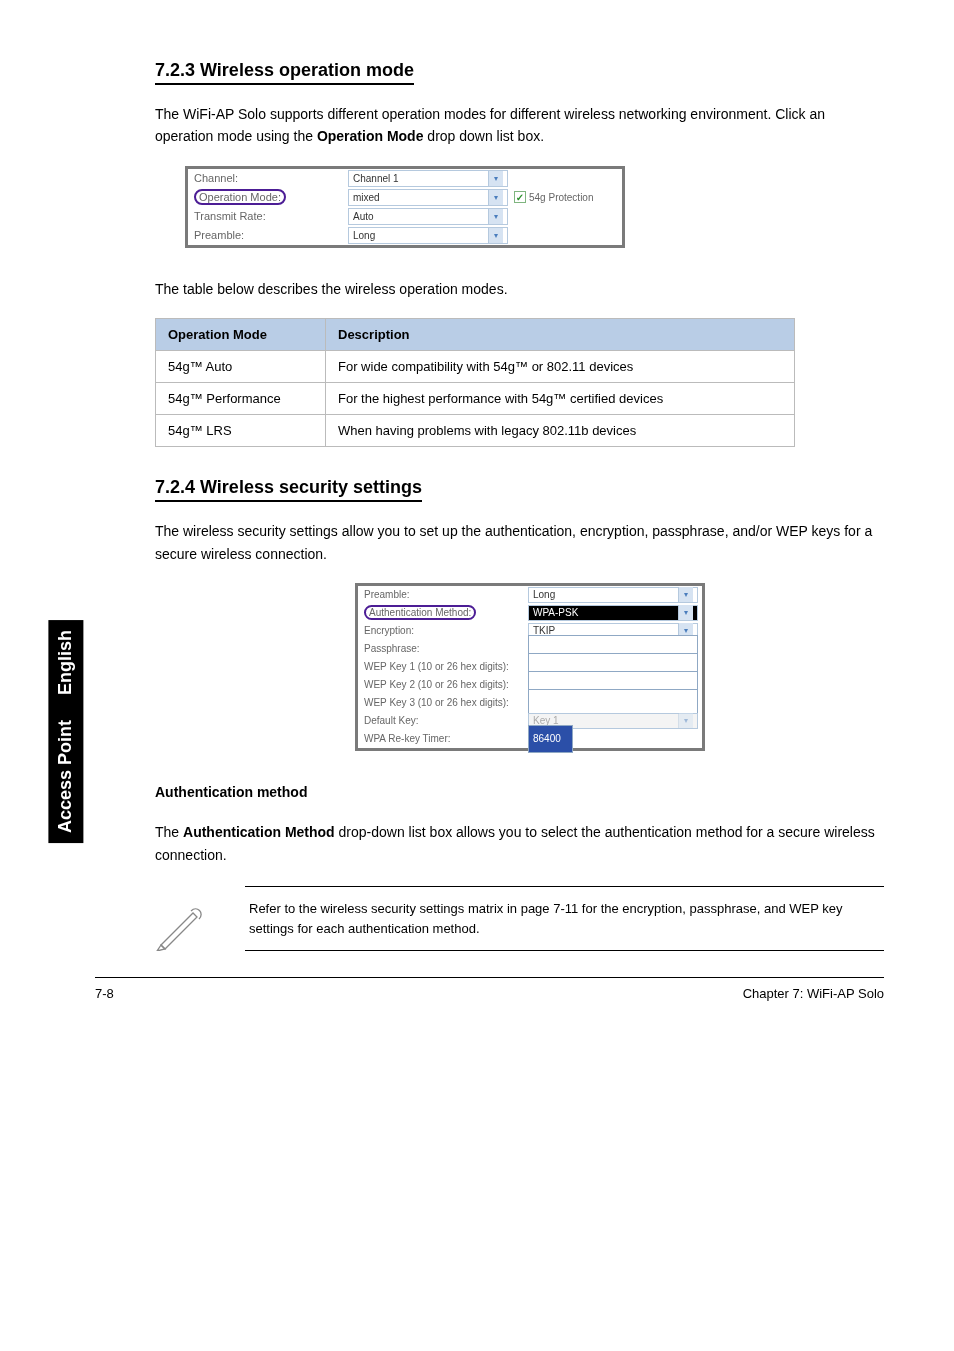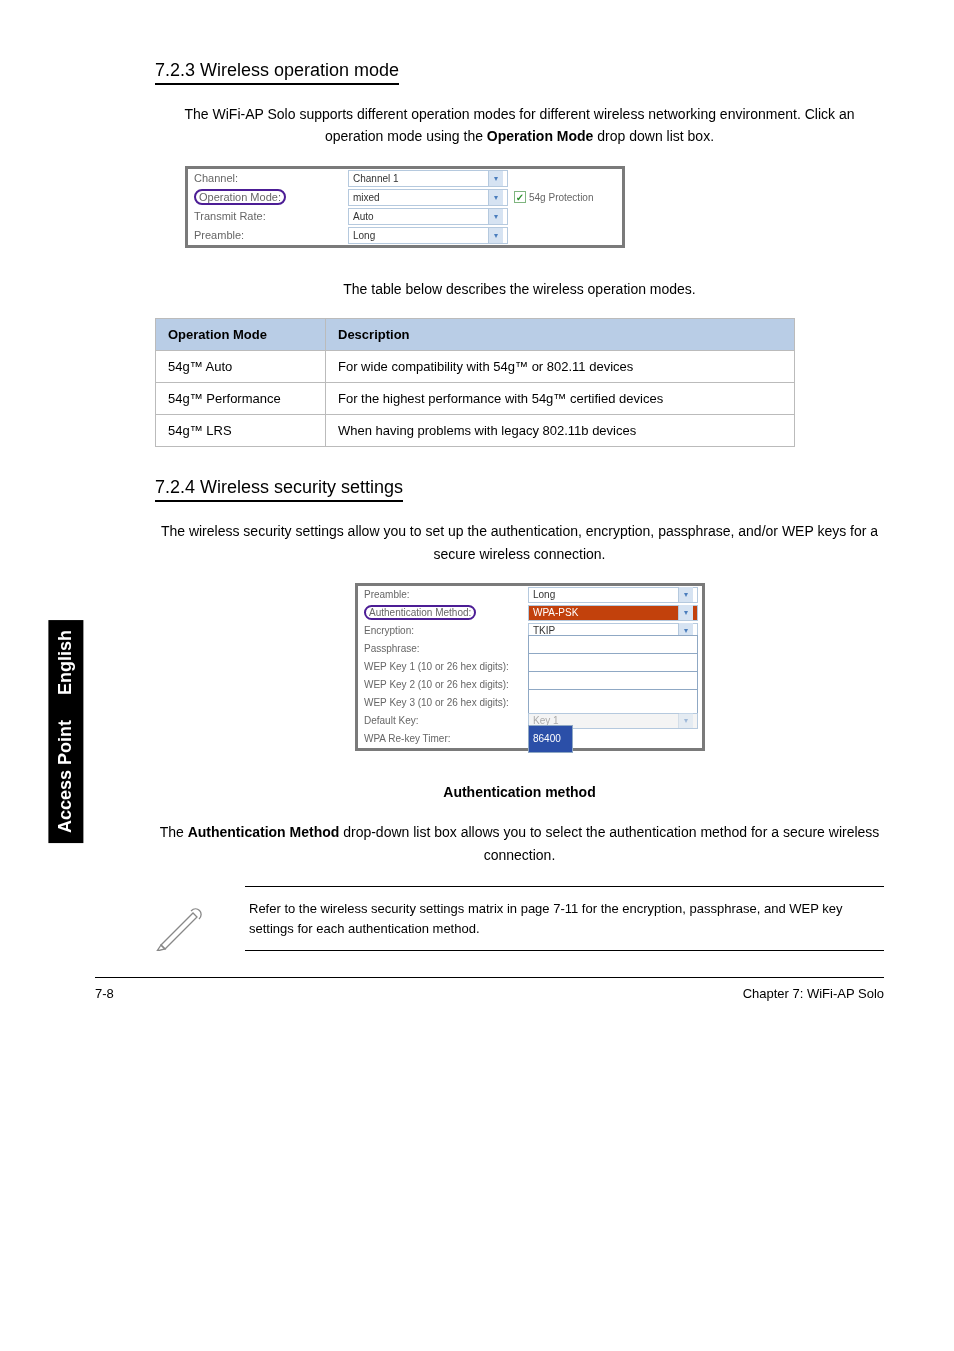--- a/index.html
+++ b/index.html
@@ -24,34 +24,34 @@
     color: #fff;
     font-size: 18px;
     font-weight: bold;
     writing-mode: vertical-rl;
     transform: rotate(180deg);
     padding: 10px 6px 10px 6px;
     line-height: 1.3;
     text-align: center;
   }
   h2.section-title {
-    font-weight: normal;
+    font-weight: bold;
     font-size: 18px;
     border-bottom: 2px solid #000;
     display: inline-block;
     padding-bottom: 2px;
     margin: 0 0 18px 0;
   }
   h2.section-title.indented { margin-left: 60px; }
   p.body {
     font-size: 14px;
     line-height: 1.6;
     margin: 0 0 18px 0;
   }
-  p.body.indented { margin-left: 60px; text-align: center; }
+  p.body.indented { margin-left: 60px; }
   .bold { font-weight: bold; }
   .figure1 {
     margin: 8px 0 30px 90px;
     border: 3px solid #7a7a7a;
     width: 440px;
     font-size: 11px;
     color: #666;
   }
   .figure1 .row {
     display: flex;
@@ -139,21 +139,21 @@
     width: 170px;
     height: 16px;
     border: 1px solid #b5c9de;
     font-size: 10px;
     padding: 0 4px;
     display: flex; align-items: center; justify-content: space-between;
     background: #fff;
     color: #333;
   }
   .figure2 .field2.highlight {
-    background: #c2410c;
+    background: #000000;
     color: #fff;
   }
   .figure2 .field2.dim {
     color: #aaa;
     background: #f4f4f4;
   }
   .figure2 .inputbox {
     width: 170px;
     height: 28px;
     border: 1px solid #8fa8c4;

